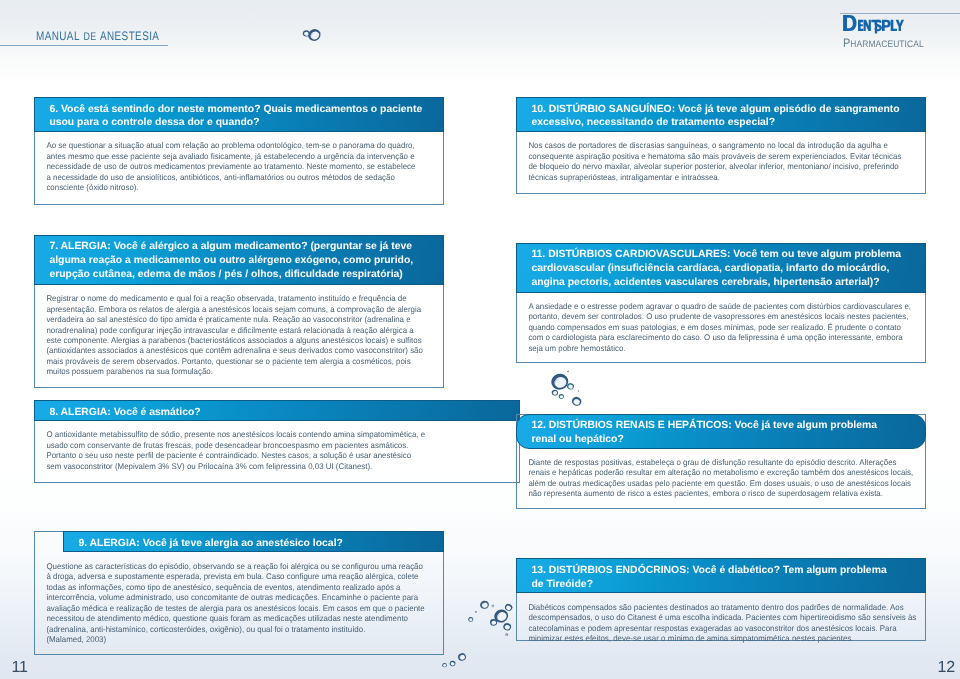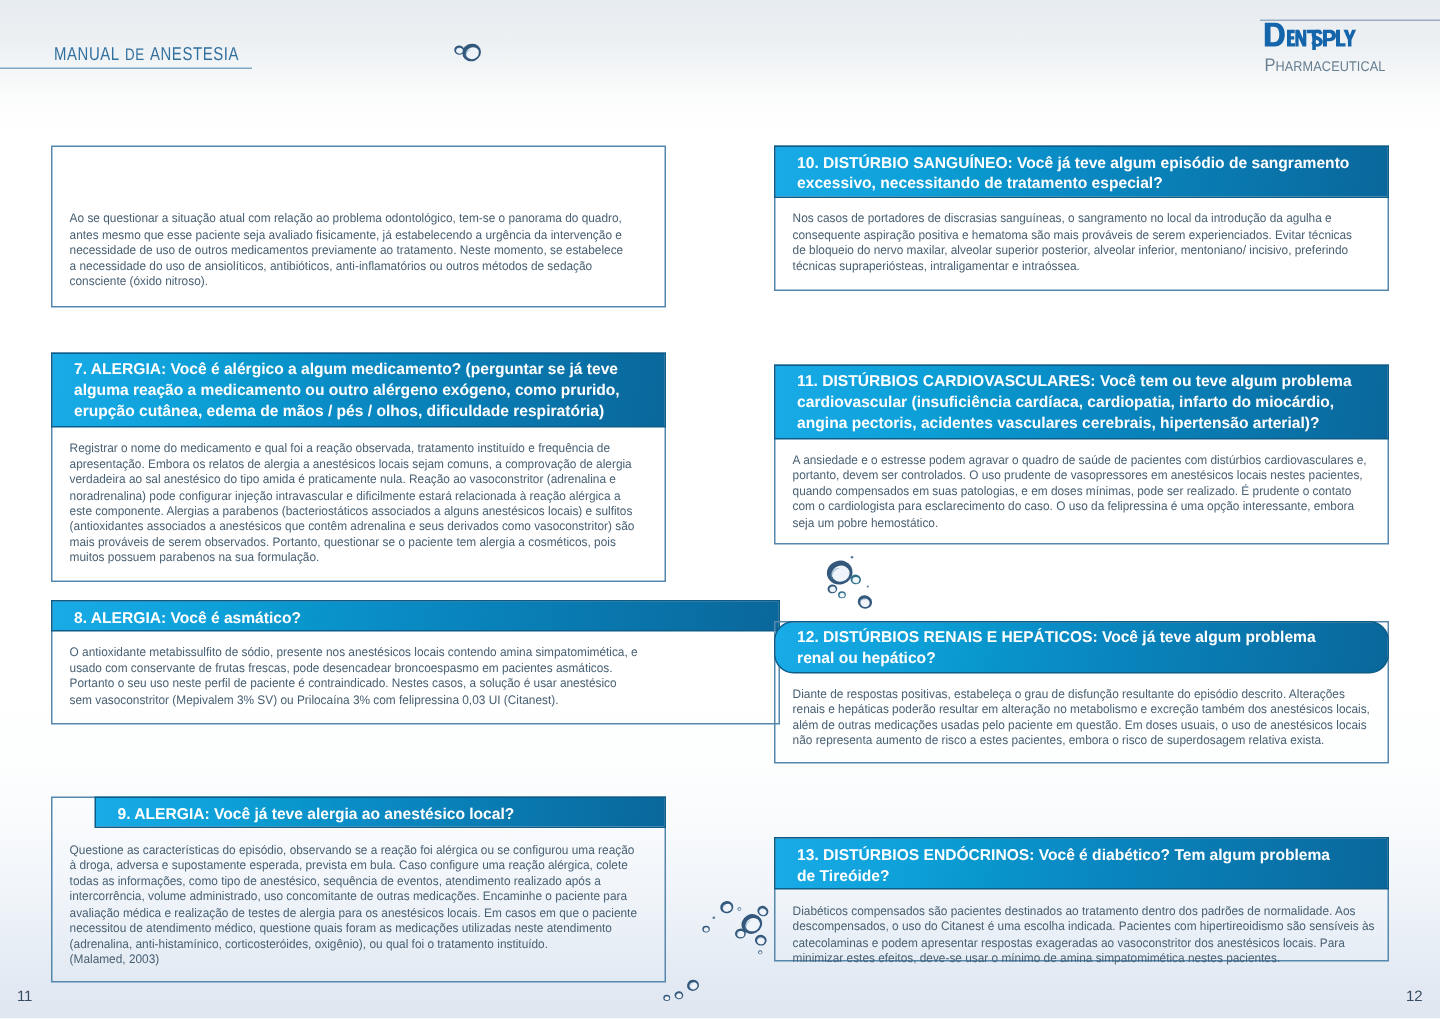--- a/index.html
+++ b/index.html
@@ -33,21 +33,21 @@
        border:1px solid #5687ad;background:transparent;}
   .box-hd{position:absolute;left:-1px;top:-1px;right:-1px;box-sizing:border-box;
        color:#fff;font-weight:bold;font-size:10.4px;line-height:13.95px;
        padding:4.5px 7px 0 14.4px;white-space:nowrap;
        background:linear-gradient(96deg,#18abe7 0%,#0d9fd7 24%,#0897cc 34%,
                   #0a8cc6 46%,#0982ba 60%,#0976ac 78%,#0a679b 100%);
        border:1px solid #0d5c88;}
   .box-bd{position:absolute;left:0;right:0;box-sizing:border-box;transform:scaleX(0.958);transform-origin:11.4px 0;
        color:#475f72;font-size:8.25px;line-height:10.45px;
        padding:8.4px 6px 0 11.4px;white-space:nowrap;}
-  .pg{position:absolute;z-index:5;color:#354b60;font-size:10px;line-height:1;
+  .pg{position:absolute;z-index:5;color:#354b60;font-size:16px;line-height:1;
        letter-spacing:-0.15px;}
 </style>
 </head>
 <body>
 
 <div id="page">
   <div class="bg"></div>
   <svg id="bubbles" width="960" height="679">
       <g transform="translate(314.4 35) rotate(-25)">
         <ellipse rx="6.3" ry="5.796" fill="#33587c"></ellipse>
@@ -160,20 +160,21 @@
 <path d="M207 49 H233 L259 110 V49 H281 V162 H256 L229 101 V162 H207 Z"></path>
 <path d="M285 49 H378 V72 H345 V186 H321 V72 H285 Z"></path>
 <path d="M317 85 C317 64 333 49 354 49 C373 49 386 58 391 73 L371 82 C368 73 363 69 355 69 C348 69 342 73 342 80 C342 95 392 93 392 128 C392 149 375 163 354 163 C334 163 319 153 314 137 L334 128 C338 139 345 144 354 144 C362 144 368 140 368 132 C368 115 317 119 317 85 Z"></path>
 <path d="M393 49 H440 C467 49 481 65 481 88 C481 111 467 126 440 126 H420 V162 H393 Z M420 71 V104 H436 C447 104 453 98 453 88 C453 77 447 71 436 71 Z"></path>
 <path d="M481 49 H508 V139 H545 V162 H481 Z"></path>
 <path d="M531 49 H560 L574 88 L589 49 H616 L585 118 V162 H561 V118 Z"></path>
 </g>
       </svg></div>
   <div class="logo-sub"><span class="c1">P</span><span class="c2">HARMACEUTICAL</span></div>
   <div class="box" style="left:34px;top:97.0px;width:410px;height:108.0px;">
+    <div class="box-hd" style="height:35px;">6. Você está sentindo dor neste momento? Quais medicamentos o paciente<br>usou para o controle dessa dor e quando?</div>
     <div class="box-bd" style="top:35px;">Ao se questionar a situação atual com relação ao problema odontológico, tem-se o panorama do quadro,<br>antes mesmo que esse paciente seja avaliado fisicamente, já estabelecendo a urgência da intervenção e<br>necessidade de uso de outros medicamentos previamente ao tratamento. Neste momento, se estabelece<br>a necessidade do uso de ansiolíticos, antibióticos, anti-inflamatórios ou outros métodos de sedação<br>consciente (óxido nitroso).</div>
   </div>
   <div class="box" style="left:34px;top:234.8px;width:410px;height:153.5px;">
     <div class="box-hd" style="height:50px;">7. ALERGIA: Você é alérgico a algum medicamento? (perguntar se já teve<br>alguma reação a medicamento ou outro alérgeno exógeno, como prurido,<br>erupção cutânea, edema de mãos / pés / olhos, dificuldade respiratória)</div>
     <div class="box-bd" style="top:50px;">Registrar o nome do medicamento e qual foi a reação observada, tratamento instituído e frequência de<br>apresentação. Embora os relatos de alergia a anestésicos locais sejam comuns, a comprovação de alergia<br>verdadeira ao sal anestésico do tipo amida é praticamente nula. Reação ao vasoconstritor (adrenalina e<br>noradrenalina) pode configurar injeção intravascular e dificilmente estará relacionada à reação alérgica a<br>este componente. Alergias a parabenos (bacteriostáticos associados a alguns anestésicos locais) e sulfitos<br>(antioxidantes associados a anestésicos que contêm adrenalina e seus derivados como vasoconstritor) são<br>mais prováveis de serem observados. Portanto, questionar se o paciente tem alergia a cosméticos, pois<br>muitos possuem parabenos na sua formulação.</div>
   </div>
   <div class="box" style="left:34px;top:400px;width:486px;height:82.60000000000002px;">
     <div class="box-hd" style="height:21px;">8. ALERGIA: Você é asmático?</div>
     <div class="box-bd" style="top:21px;">O antioxidante metabissulfito de sódio, presente nos anestésicos locais contendo amina simpatomimética, e<br>usado com conservante de frutas frescas, pode desencadear broncoespasmo em pacientes asmáticos.<br>Portanto o seu uso neste perfil de paciente é contraindicado. Nestes casos, a solução é usar anestésico<br>sem vasoconstritor (Mepivalem 3% SV) ou Prilocaína 3% com felipressina 0,03 UI (Citanest).</div>
   </div>

